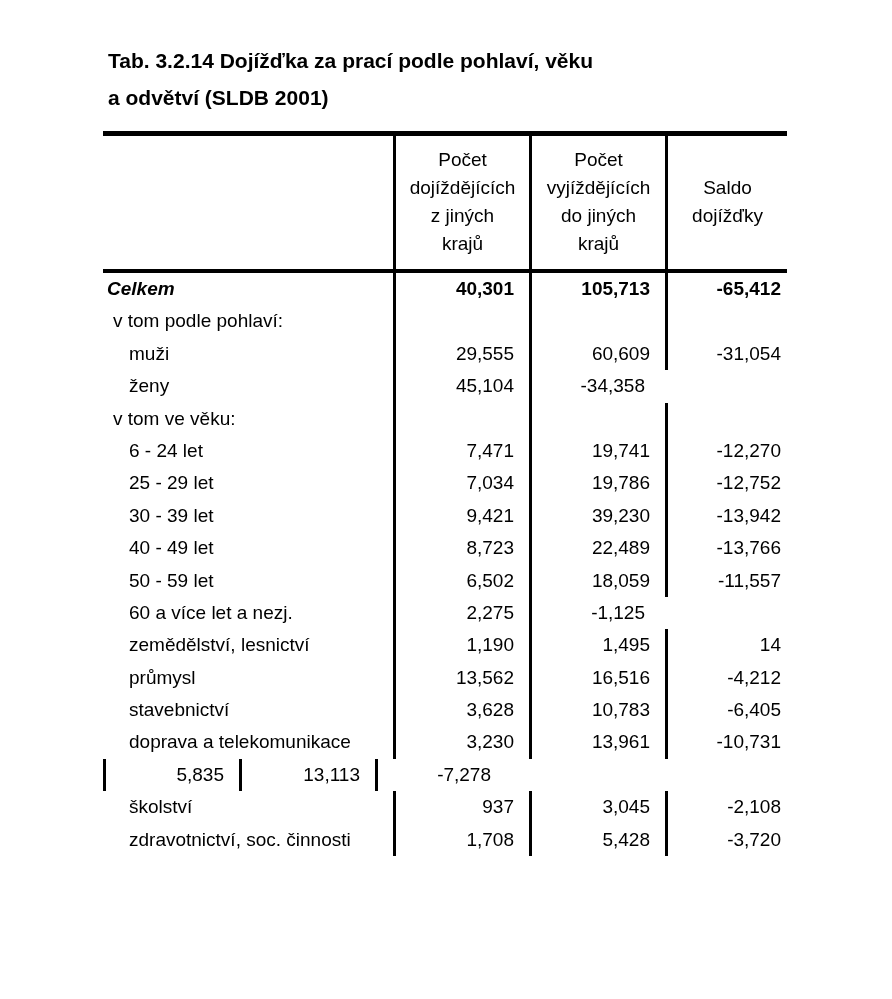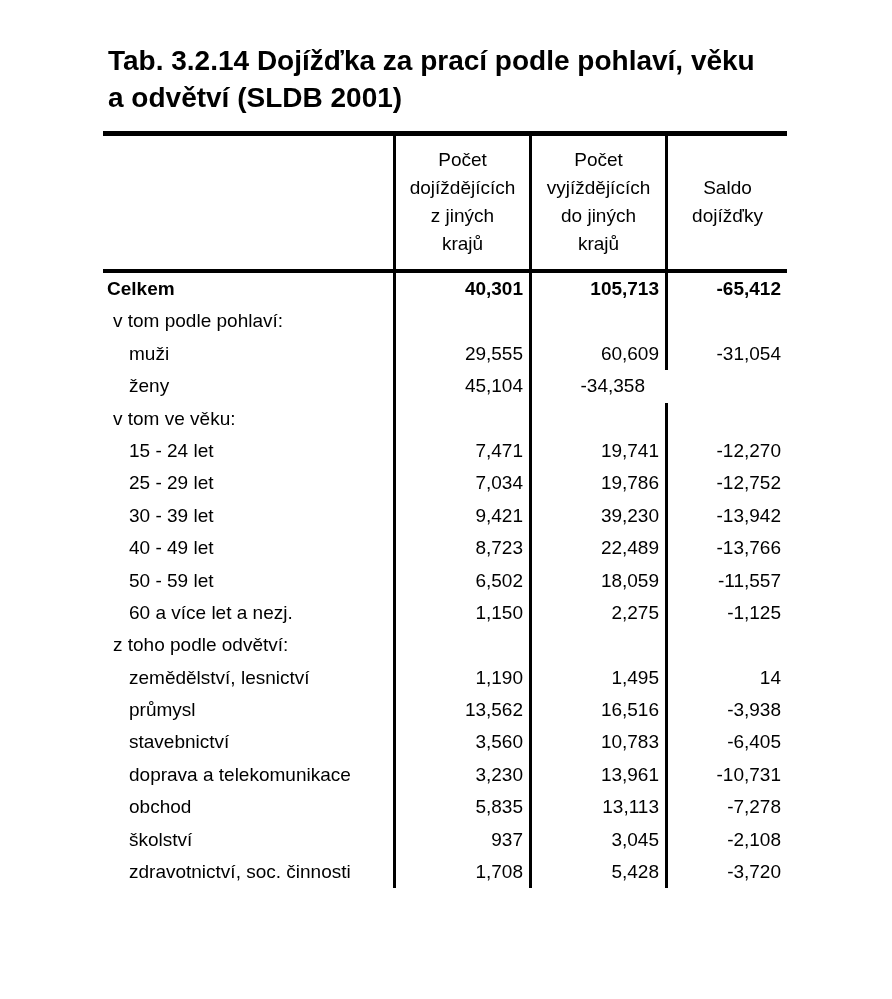--- a/index.html
+++ b/index.html
@@ -1,31 +1,31 @@
 <!DOCTYPE html>
 <html><head>
 <meta charset="utf-8">
 <style>
   html, body { margin: 0; padding: 0; background: #ffffff; }
   body { width: 892px; height: 999px; position: relative; font-family: "Liberation Sans", sans-serif; color: #000; }
-  .title { position: absolute; left: 108px; top: 42px; width: 680px; font-size: 28px; font-weight: bold; line-height: 37px; }
+  .title { position: absolute; left: 108px; top: 42px; width: 680px; font-size: 21px; font-weight: bold; line-height: 37px; }
   .table { position: absolute; left: 103px; top: 131px; width: 684px; }
   .top-rule { height: 5px; background: #000; }
   .head-rule { height: 4px; background: #000; }
   .row { display: flex; height: 32.4px; }
   .head { display: flex; height: 133px; }
   .c0 { width: 290px; box-sizing: border-box; }
   .c1, .c2 { width: 136px; box-sizing: border-box; border-left: 3px solid #000; }
   .c3 { width: 122px; box-sizing: border-box; border-left: 3px solid #000; }
   .head .c1, .head .c2, .head .c3 { text-align: center; font-size: 19px; line-height: 28px; padding-top: 10px; }
   .head .c3 { padding-top: 38px; text-align: center; }
   .row .c0 { font-size: 19px; line-height: 32px; padding-left: 10px; }
-  .row .c0.bold { padding-left: 4px; font-weight: bold; }
+  .row .c0.bold { padding-left: 4px; font-weight: bold; font-style: italic; }
   .row .c0.indent { padding-left: 26px; }
-  .row .c1, .row .c2, .row .c3 { font-size: 19px; line-height: 32px; text-align: right; padding-right: 6px; }
+  .row .c1, .row .c2, .row .c3 { font-size: 19px; line-height: 32px; text-align: right; padding-right: 15px; }
   .row .c3 { padding-right: 6px; }
   .row.bold .c1, .row.bold .c2, .row.bold .c3 { font-weight: bold; }
 </style>
 </head>
 <body>
 
 <div class="title">
   <div>Tab. 3.2.14 Dojížďka za prací podle pohlaví, věku</div>
   <div>a odvětví (SLDB 2001)</div>
 </div>
@@ -76,21 +76,21 @@
         <div class="c2">45,104</div>
         <div class="c3">-34,358</div>
       </div>
       <div class="row">
         <div class="c0">v tom ve věku:</div>
         <div class="c1"></div>
         <div class="c2"></div>
         <div class="c3"></div>
       </div>
       <div class="row">
-        <div class="c0 indent">15 - 24 let</div>
+        <div class="c0 indent">6 - 24 let</div>
         <div class="c1">7,471</div>
         <div class="c2">19,741</div>
         <div class="c3">-12,270</div>
       </div>
       <div class="row">
         <div class="c0 indent">25 - 29 let</div>
         <div class="c1">7,034</div>
         <div class="c2">19,786</div>
         <div class="c3">-12,752</div>
       </div>
@@ -107,56 +107,48 @@
         <div class="c3">-13,766</div>
       </div>
       <div class="row">
         <div class="c0 indent">50 - 59 let</div>
         <div class="c1">6,502</div>
         <div class="c2">18,059</div>
         <div class="c3">-11,557</div>
       </div>
       <div class="row">
         <div class="c0 indent">60 a více let a nezj.</div>
-        <div class="c1">1,150</div>
         <div class="c2">2,275</div>
         <div class="c3">-1,125</div>
-      </div>
-      <div class="row">
-        <div class="c0">z toho podle odvětví:</div>
-        <div class="c1"></div>
-        <div class="c2"></div>
-        <div class="c3"></div>
       </div>
       <div class="row">
         <div class="c0 indent">zemědělství, lesnictví</div>
         <div class="c1">1,190</div>
         <div class="c2">1,495</div>
         <div class="c3">14</div>
       </div>
       <div class="row">
         <div class="c0 indent">průmysl</div>
         <div class="c1">13,562</div>
         <div class="c2">16,516</div>
-        <div class="c3">-3,938</div>
+        <div class="c3">-4,212</div>
       </div>
       <div class="row">
         <div class="c0 indent">stavebnictví</div>
-        <div class="c1">3,560</div>
+        <div class="c1">3,628</div>
         <div class="c2">10,783</div>
         <div class="c3">-6,405</div>
       </div>
       <div class="row">
         <div class="c0 indent">doprava a telekomunikace</div>
         <div class="c1">3,230</div>
         <div class="c2">13,961</div>
         <div class="c3">-10,731</div>
       </div>
       <div class="row">
-        <div class="c0 indent">obchod</div>
         <div class="c1">5,835</div>
         <div class="c2">13,113</div>
         <div class="c3">-7,278</div>
       </div>
       <div class="row">
         <div class="c0 indent">školství</div>
         <div class="c1">937</div>
         <div class="c2">3,045</div>
         <div class="c3">-2,108</div>
       </div>

